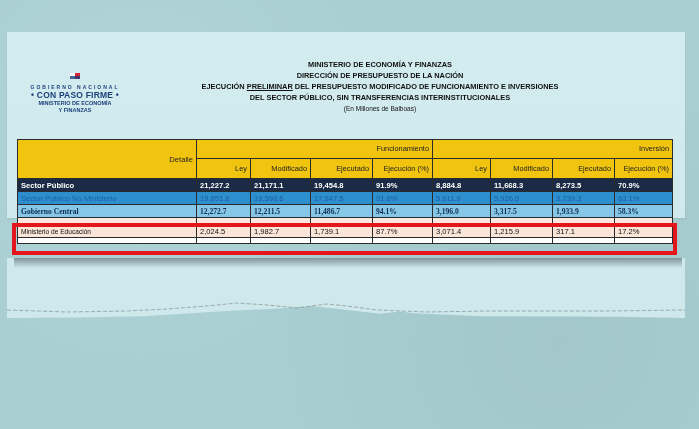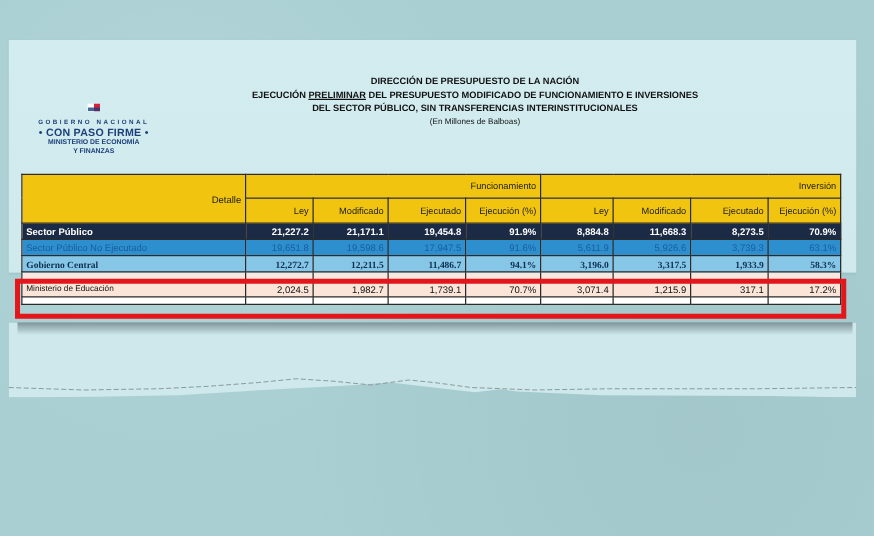--- a/index.html
+++ b/index.html
@@ -23,21 +23,21 @@
     position: absolute;
     left: 7px; top: 258px;
     width: 678px; height: 60px;
     background: #cfe8eb;
     clip-path: polygon(0 0, 100% 0, 100% 100%, 90% 98%, 70% 97%, 60% 92%, 58% 89%, 55% 93%, 45% 80%, 40% 84%, 30% 90%, 20% 97%, 10% 99%, 0 100%);
   }
   .tear-line {
     position: absolute; left: 7px; top: 300px; width: 678px; height: 20px;
   }
   .logo {
-    position: absolute; left: 20px; top: 77px; width: 110px; text-align: center;
+    position: absolute; left: 20px; top: 66px; width: 110px; text-align: center;
     color: #1d3f7a;
   }
   .logo .flag {
     display: inline-block; width: 10px; height: 6px; margin-bottom: 1px;
     background: linear-gradient(90deg, #ffffff 0 50%, #d6213b 50% 100%);
     box-shadow: inset 0 -3px 0 0 rgba(29,63,122,0.8);
   }
   .logo .l1 { font-size: 5px; letter-spacing: 2px; font-weight: bold; }
   .logo .l2 { font-size: 8.5px; font-weight: bold; letter-spacing: 0.2px; }
   .logo .l3 { font-size: 5.5px; font-weight: bold; line-height: 7px; }
@@ -57,21 +57,21 @@
   }
   table.budget td, table.budget th {
     border: 1px solid #2b2b2b;
     padding: 0 3px;
     white-space: nowrap;
   }
   .hdr { background: #f1c40f; color: #222; font-weight: normal; text-align: right; }
   .hdr-group { height: 13px; font-size: 7.4px; }
   .hdr-sub { height: 14px; font-size: 7.4px; }
   .hdr-detail { width: 179px; height: 39px; font-size: 7.6px; }
-  .row td { height: 13px; text-align: right; }
+  .row td { height: 13px; text-align: left; }
   .row td.name { text-align: left; }
   .r-sp td { background: #1b2b45; color: #fff; font-weight: bold; }
   .r-spnf td { background: #2e8fcf; color: #1a5e9e; }
   .r-gc td { background: #86c7e8; color: #0e2e50; font-weight: bold; font-family: Liberation Serif, serif; }
   .r-partial td { background: #fbe7dd; height: 7px; color: #555; font-size: 5px; line-height: 5px; overflow: hidden; }
   .r-me td { background: #fbe5d8; color: #111; font-size: 7.6px; }
   .r-me td.name { font-size: 6.6px; }
   .r-last td { background: #fff; height: 6px; border-top: none; }
   .col-detalle { width: 179px; }
   .col-ley1 { width: 54px; } .col-mod1 { width: 60px; } .col-eje1 { width: 62px; } .col-pct1 { width: 60px; }
@@ -98,20 +98,21 @@
 
 <div class="logo">
   <div class="flag"></div>
   <div class="l1">GOBIERNO NACIONAL</div>
   <div class="l2">• CON PASO FIRME •</div>
   <div class="l3">MINISTERIO DE ECONOMÍA</div>
   <div class="l3">Y FINANZAS</div>
 </div>
 
 <div class="title-block">
+  <div class="t">MINISTERIO DE ECONOMÍA Y FINANZAS</div>
   <div class="t">DIRECCIÓN DE PRESUPUESTO DE LA NACIÓN</div>
   <div class="t"><span>EJECUCIÓN </span><span class="u">PRELIMINAR</span><span> DEL PRESUPUESTO MODIFICADO DE FUNCIONAMIENTO E INVERSIONES</span></div>
   <div class="t">DEL SECTOR PÚBLICO, SIN TRANSFERENCIAS INTERINSTITUCIONALES</div>
   <div class="sub">(En Millones de Balboas)</div>
 </div>
 
 <table class="budget">
   <colgroup>
     <col class="col-detalle">
       <col class="col-ley1">
@@ -144,21 +145,21 @@
     <td>21,227.2</td>
     <td>21,171.1</td>
     <td>19,454.8</td>
     <td>91.9%</td>
     <td>8,884.8</td>
     <td>11,668.3</td>
     <td>8,273.5</td>
     <td>70.9%</td>
   </tr>
   <tr class="row r-spnf">
-    <td class="name">Sector Público No Ejecutado</td>
+    <td class="name">Sector Público No Ministerio</td>
     <td>19,651.8</td>
     <td>19,598.6</td>
     <td>17,947.5</td>
     <td>91.6%</td>
     <td>5,611.9</td>
     <td>5,926.6</td>
     <td>3,739.3</td>
     <td>63.1%</td>
   </tr>
   <tr class="row r-gc">
@@ -181,21 +182,21 @@
         <td></td>
         <td></td>
         <td></td>
         <td></td>
   </tr>
   <tr class="row r-me">
     <td class="name">Ministerio de Educación</td>
     <td>2,024.5</td>
     <td>1,982.7</td>
     <td>1,739.1</td>
-    <td>70.7%</td>
+    <td>87.7%</td>
     <td>3,071.4</td>
     <td>1,215.9</td>
     <td>317.1</td>
     <td>17.2%</td>
   </tr>
   <tr class="row r-last">
     <td class="name"></td>
         <td></td>
         <td></td>
         <td></td>

